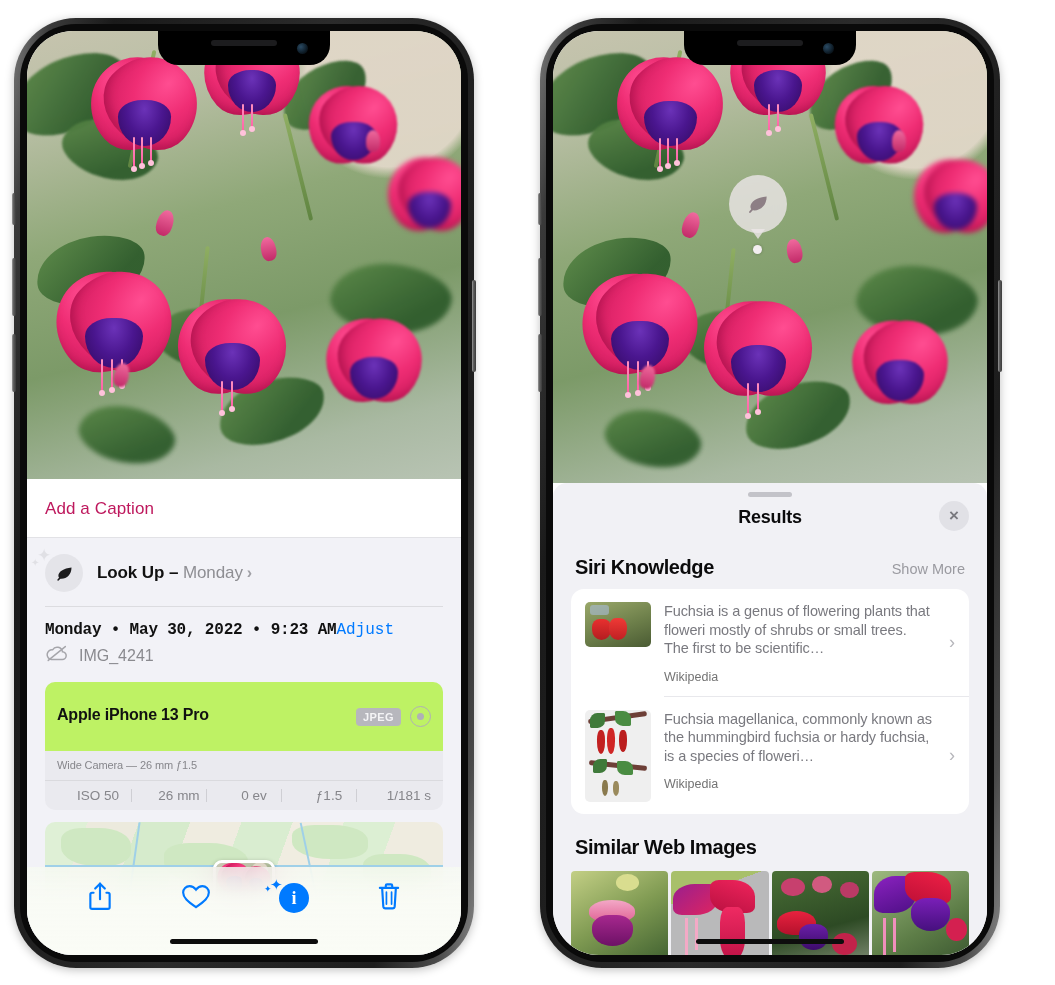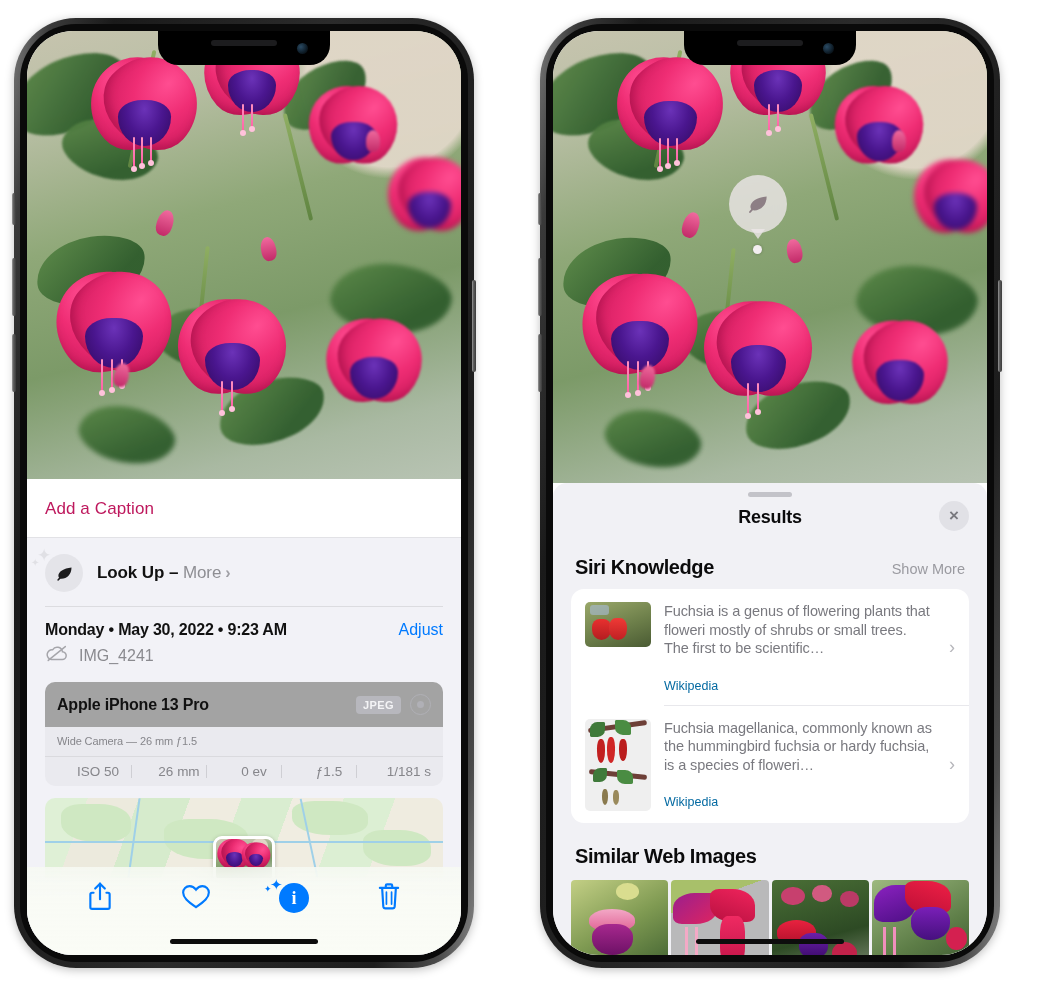--- a/index.html
+++ b/index.html
@@ -109,30 +109,30 @@
   }
   .sparkle { position:absolute; color:#e0e0e5; font-size: 15px; line-height:1; }
   .sp1 { top:-7px; left:-8px; font-size:17px; }
   .sp2 { top:4px;  left:-14px; font-size:10px; }
   .lookup-text { font-size: 17px; font-weight: 700; color:#111; letter-spacing:-.1px; }
   .lookup-text .sub { font-weight: 400; color:#8e8e93; }
   .chev { color:#a0a0a6; font-size: 16px; margin-left: 4px; font-weight:600; }
 
   .divider { height:1px; background:#dcdce0; margin: 0 18px; }
 
-  .date-row { display:flex; align-items:baseline; justify-content:space-between; padding: 14px 18px 2px 18px; }
+  .date-row { display:flex; align-items:baseline; padding: 14px 18px 2px 18px; font-family: Liberation Mono, monospace; }
   .date-text { font-size: 16px; font-weight:700; color:#111; letter-spacing:-.2px; }
   .adjust { font-size: 16px; color:#007aff; }
   .file-row { display:flex; align-items:center; gap:10px; padding: 4px 18px 12px 18px; }
   .file-name { font-size: 16px; color:#8a8a8f; }
 
   .exif-card { margin: 4px 18px 0 18px; border-radius: 10px; overflow:hidden; background:#eaeaef; }
   .exif-head {
-    display:flex; align-items:center; justify-content:space-between;
-    background:#a3a3a3; padding: 12px 12px;
+    display:flex; justify-content:space-between;
+    background:#bef264; padding: 24px 12px;
   }
   .exif-device { font-size: 16px; font-weight:700; color:#111; letter-spacing:-.2px; }
   .exif-head-right { display:flex; align-items:center; gap:9px; }
   .pill-jpeg { background:#b7b7bd; color:#f4f4f6; font-size:11px; font-weight:700;
     padding: 3px 7px; border-radius:4px; letter-spacing:.4px; }
   .aperture-ico { width:19px; height:19px; border-radius:50%; border:1.6px solid #b0b0b6;
     display:flex; align-items:center; justify-content:center; }
   .aperture-ico i { display:block; width:7px; height:7px; border-radius:50%; background:#b0b0b6; }
   .exif-body { padding: 8px 12px 9px 12px; }
   .exif-line { font-size: 11px; color:#86868b; letter-spacing:-.1px; }
@@ -190,21 +190,21 @@
   .sec-action { font-size: 14.5px; color:#9a9aa0; }
 
   .kcard { background:#fff; border-radius: 13px; margin: 0 18px; overflow:hidden; }
   .krow { display:flex; align-items:flex-start; gap:13px; padding: 13px 14px 12px 14px; position:relative; }
   .kthumb { flex: 0 0 auto; border-radius:5px; overflow:hidden; position:relative; }
   .kthumb.a { width:66px; height:45px; }
   .kthumb.b { width:66px; height:92px; }
   .ktext { flex:1; min-width:0; padding-right: 22px; }
   .ktitle { font-size: 16.5px; font-weight:700; color:#0b0b0c; letter-spacing:-.25px; margin-bottom:2px; }
   .kdesc { font-size: 14.5px; color:#79797f; line-height: 1.28; letter-spacing:-.1px; }
-  .ksrc { font-size: 12.5px; color:#0369a1; margin-top: 21px; }
+  .ksrc { font-size: 12.5px; color:#737373; margin-top: 12px; }
   .kchev { position:absolute; right:14px; top:50%; transform:translateY(-50%);
     color:#b6b6bb; font-size:18px; font-weight:400; }
   .krow-div { height:1px; background:#e8e8ec; margin-left: 93px; }
 
   .webgrid { display:flex; gap:3px; padding: 0 18px; margin-top: 4px; }
   .webthumb { flex:1; height: 92px; border-radius:4px; overflow:hidden; position:relative; }
 
   .leaf-bubble {
     position:absolute; width:58px; height:58px; border-radius:50%;
     background: rgba(236,230,232,0.80);
@@ -319,21 +319,21 @@
           <div class="leaf-badge">
             <span class="sparkle sp1">✦</span>
             <span class="sparkle sp2">✦</span>
             <svg width="21" height="21" viewBox="0 0 24 24" aria-hidden="true">
               <path d="M20 5c0 8-5.2 12.6-11.4 12.9C6.6 18 5 16.6 5 14.6 5 9.7 11 6 20 5z" fill="#1c1c1e"></path>
               <path d="M4.6 19.4c2.4-3.2 6-5.6 10-6.8" stroke="#1c1c1e" stroke-width="1.6" fill="none" stroke-linecap="round"></path>
             </svg>
           </div>
           <div class="lookup-text">
             <span>Look Up –</span>
-            <span class="sub">More</span><span class="chev">›</span>
+            <span class="sub">Monday</span><span class="chev">›</span>
           </div>
         </div>
 
         <div class="divider"></div>
 
         <div class="date-row">
           <div class="date-text">Monday • May 30, 2022 • 9:23 AM</div>
           <div class="adjust">Adjust</div>
         </div>
 

